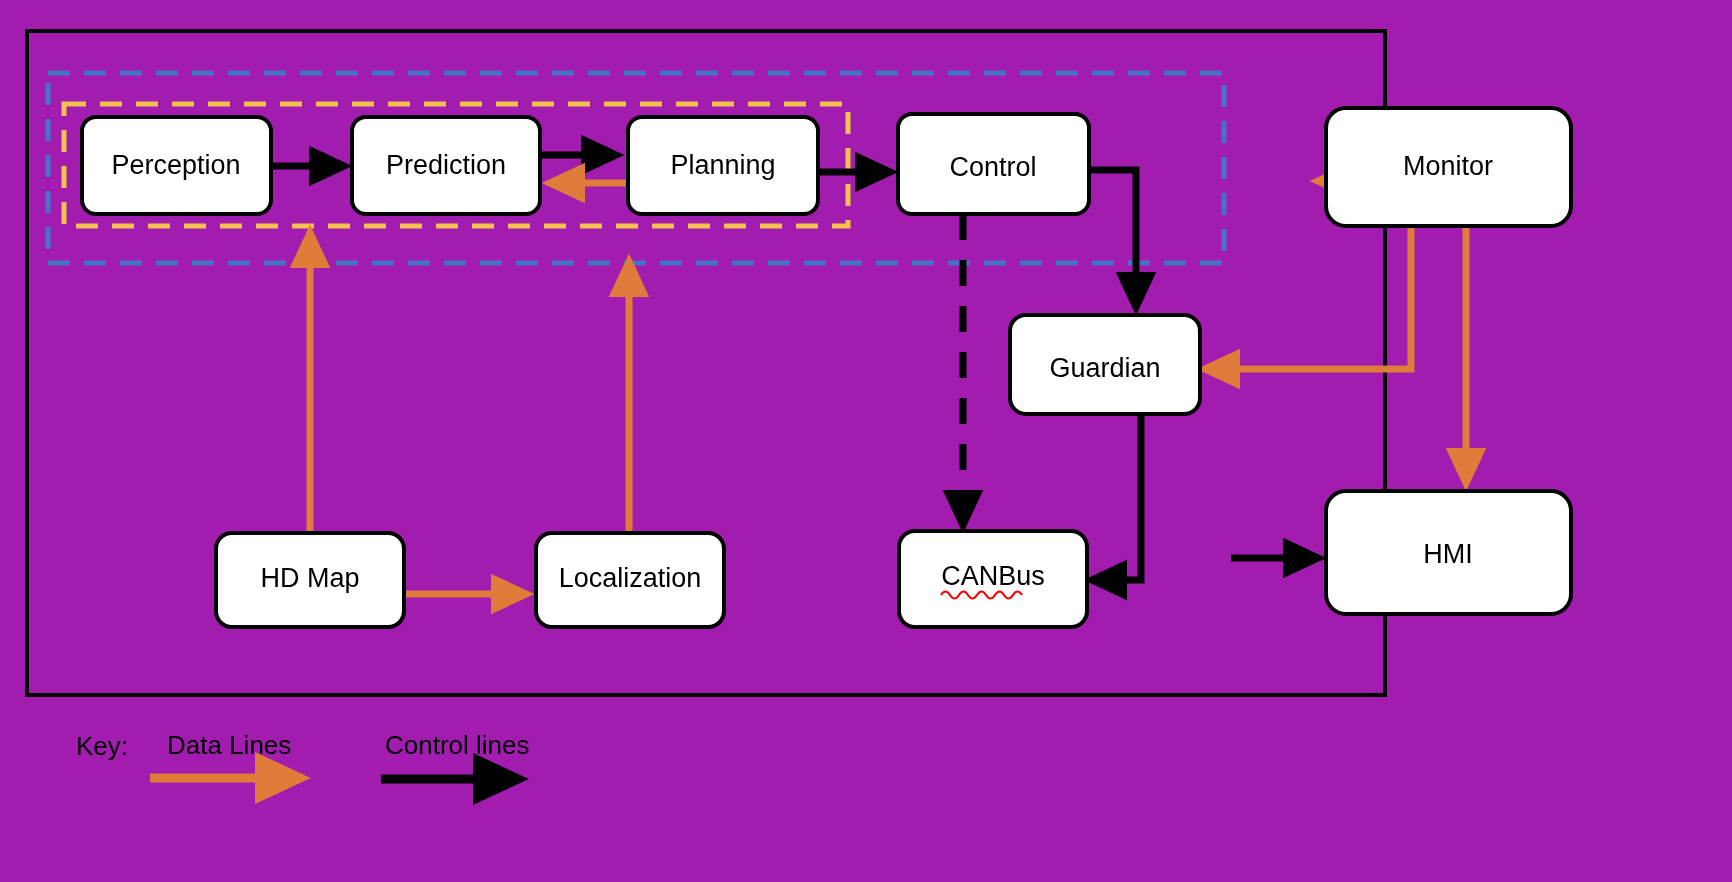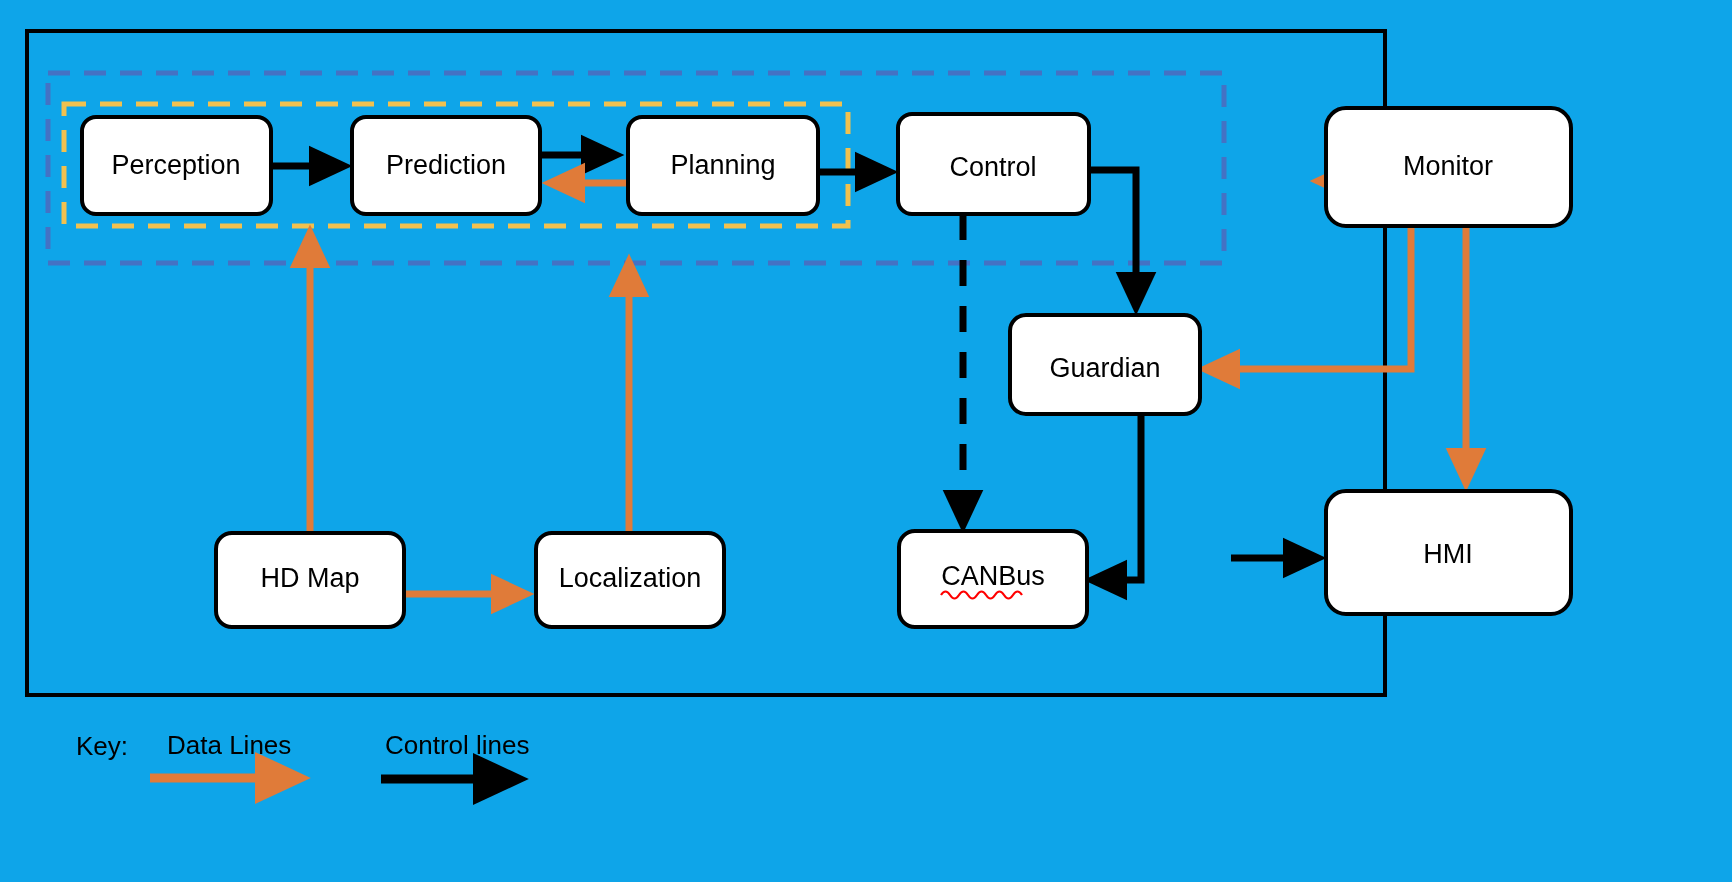--- a/index.html
+++ b/index.html
@@ -4,21 +4,21 @@
 <style>
   html, body {
     margin: 0;
     padding: 0;
     background: #ffffff;
   }
   #stage {
     position: relative;
     width: 1732px;
     height: 882px;
-    background: #0ea5e9;
+    background: #a21caf;
     font-family: "Liberation Sans", sans-serif;
     overflow: hidden;
   }
   #stage svg.layer {
     position: absolute;
     top: 0;
     left: 0;
     width: 1732px;
     height: 882px;
   }

